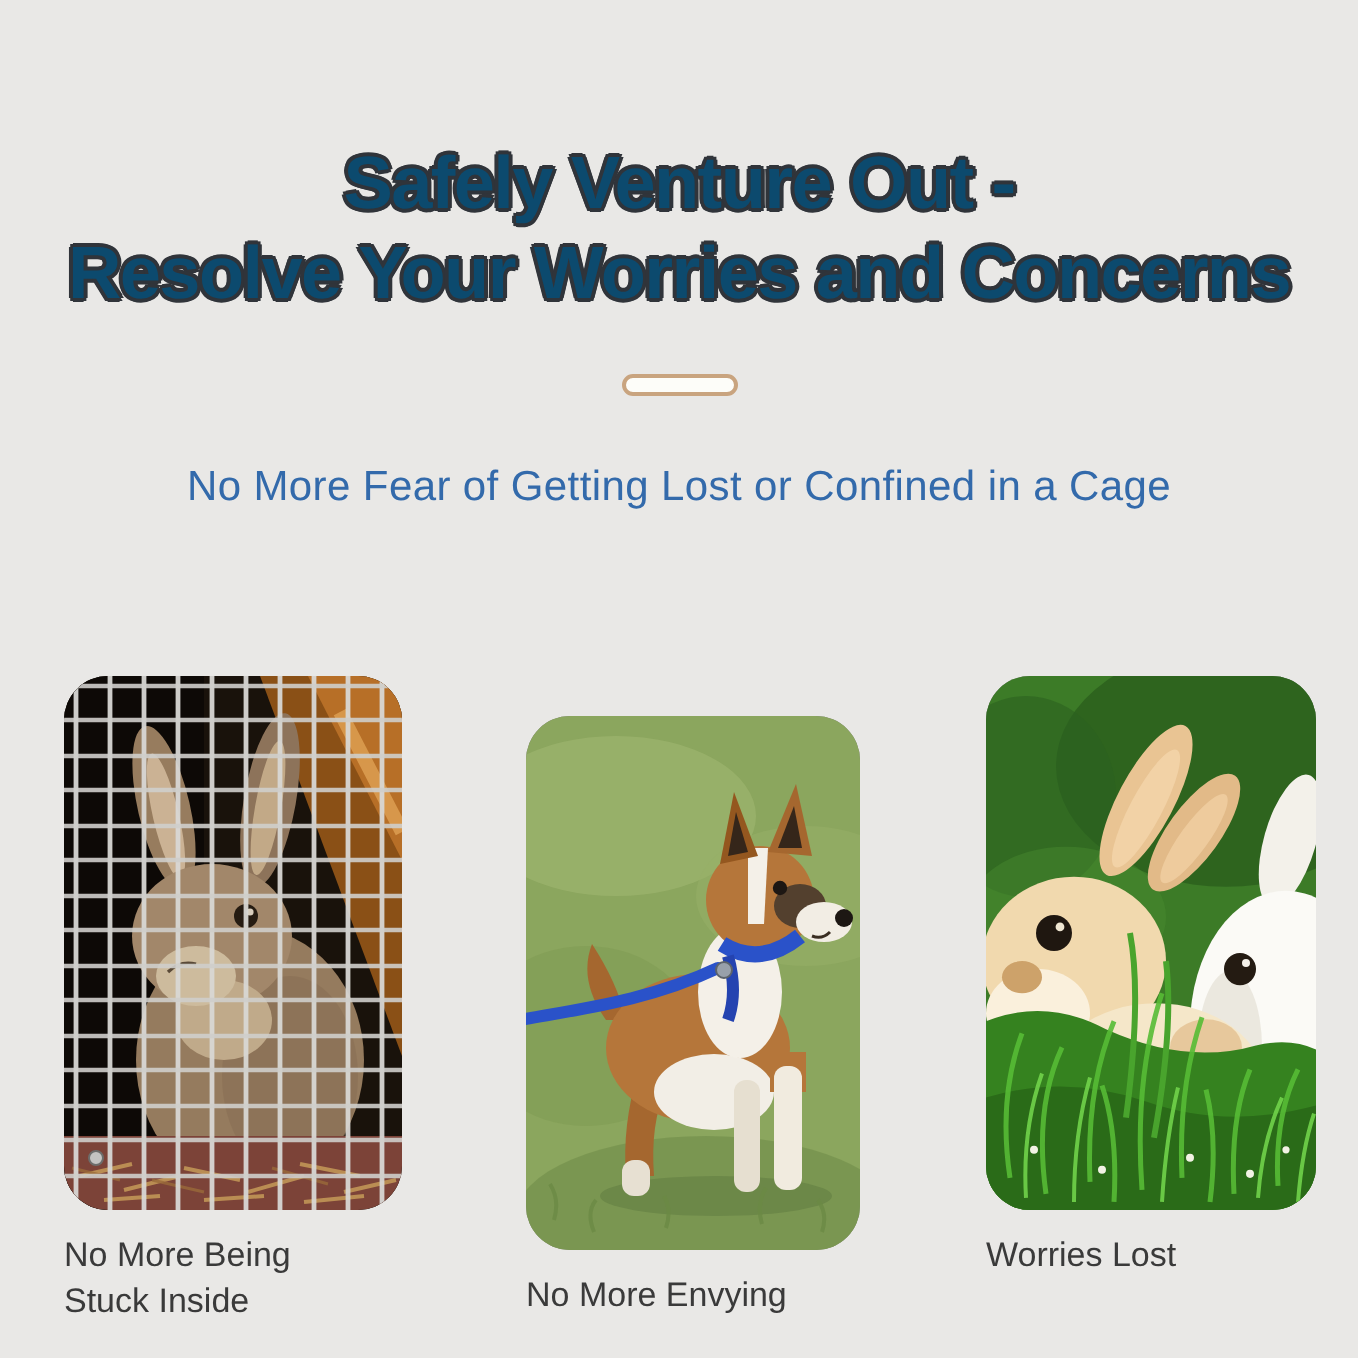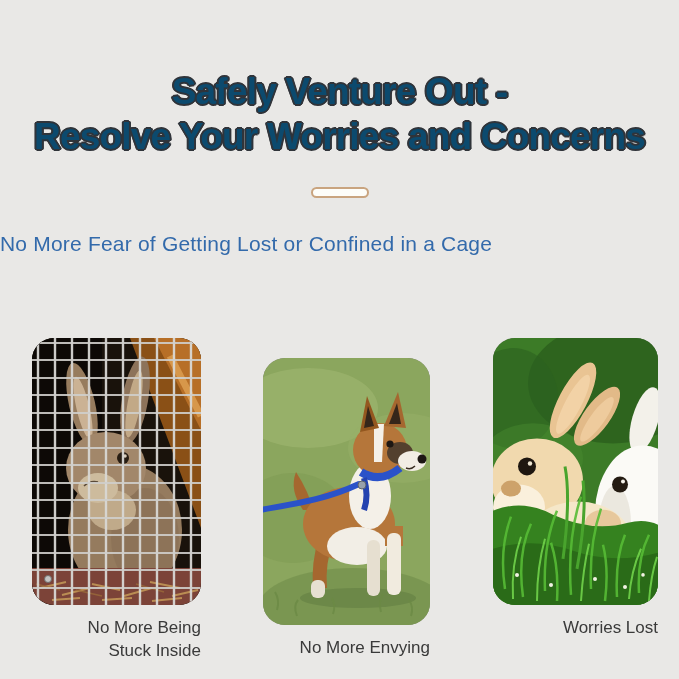--- a/index.html
+++ b/index.html
@@ -15,34 +15,34 @@
       -2px 0 0 #30343a, 2px 0 0 #30343a, 0 -2px 0 #30343a, 0 2px 0 #30343a,
       -1.4px -1.4px 0 #30343a, 1.4px -1.4px 0 #30343a,
       -1.4px 1.4px 0 #30343a, 1.4px 1.4px 0 #30343a;
   }
   .title span{display:block;}
   .divider-pill{
     position:absolute;left:311px;top:187px;width:54px;height:7px;
     background:#fdfdf9;border:2.5px solid #c9a47f;border-radius:8px;
   }
   .subtitle{
-    position:absolute;top:211px;left:0;width:679px;
+    position:absolute;top:211px;left:0;width:679px;text-align:center;
     font-size:21px;color:#336aab;letter-spacing:0.2px;
   }
   .card{position:absolute;top:338px;}
   .card-1{left:32px;width:169px;}
   .card-2{left:263px;width:167px;margin-top:20px;}
   .card-3{left:493px;width:165px;}
   .card-image{
     width:100%;height:267px;border-radius:22px;overflow:hidden;display:block;
     background:#777;
   }
   .card-image svg{display:block;width:100%;height:100%;}
   .caption{
-    margin:11px 0 0 0;text-align:right;font-size:17px;line-height:23px;
+    margin:11px 0 0 0;text-align:left;font-size:17px;line-height:23px;
     color:#3a3a3a;
   }
   .caption span{display:block;}
 </style>
 </head>
 <body>
 
 <div class="stage">
 
   <h1 class="title">

